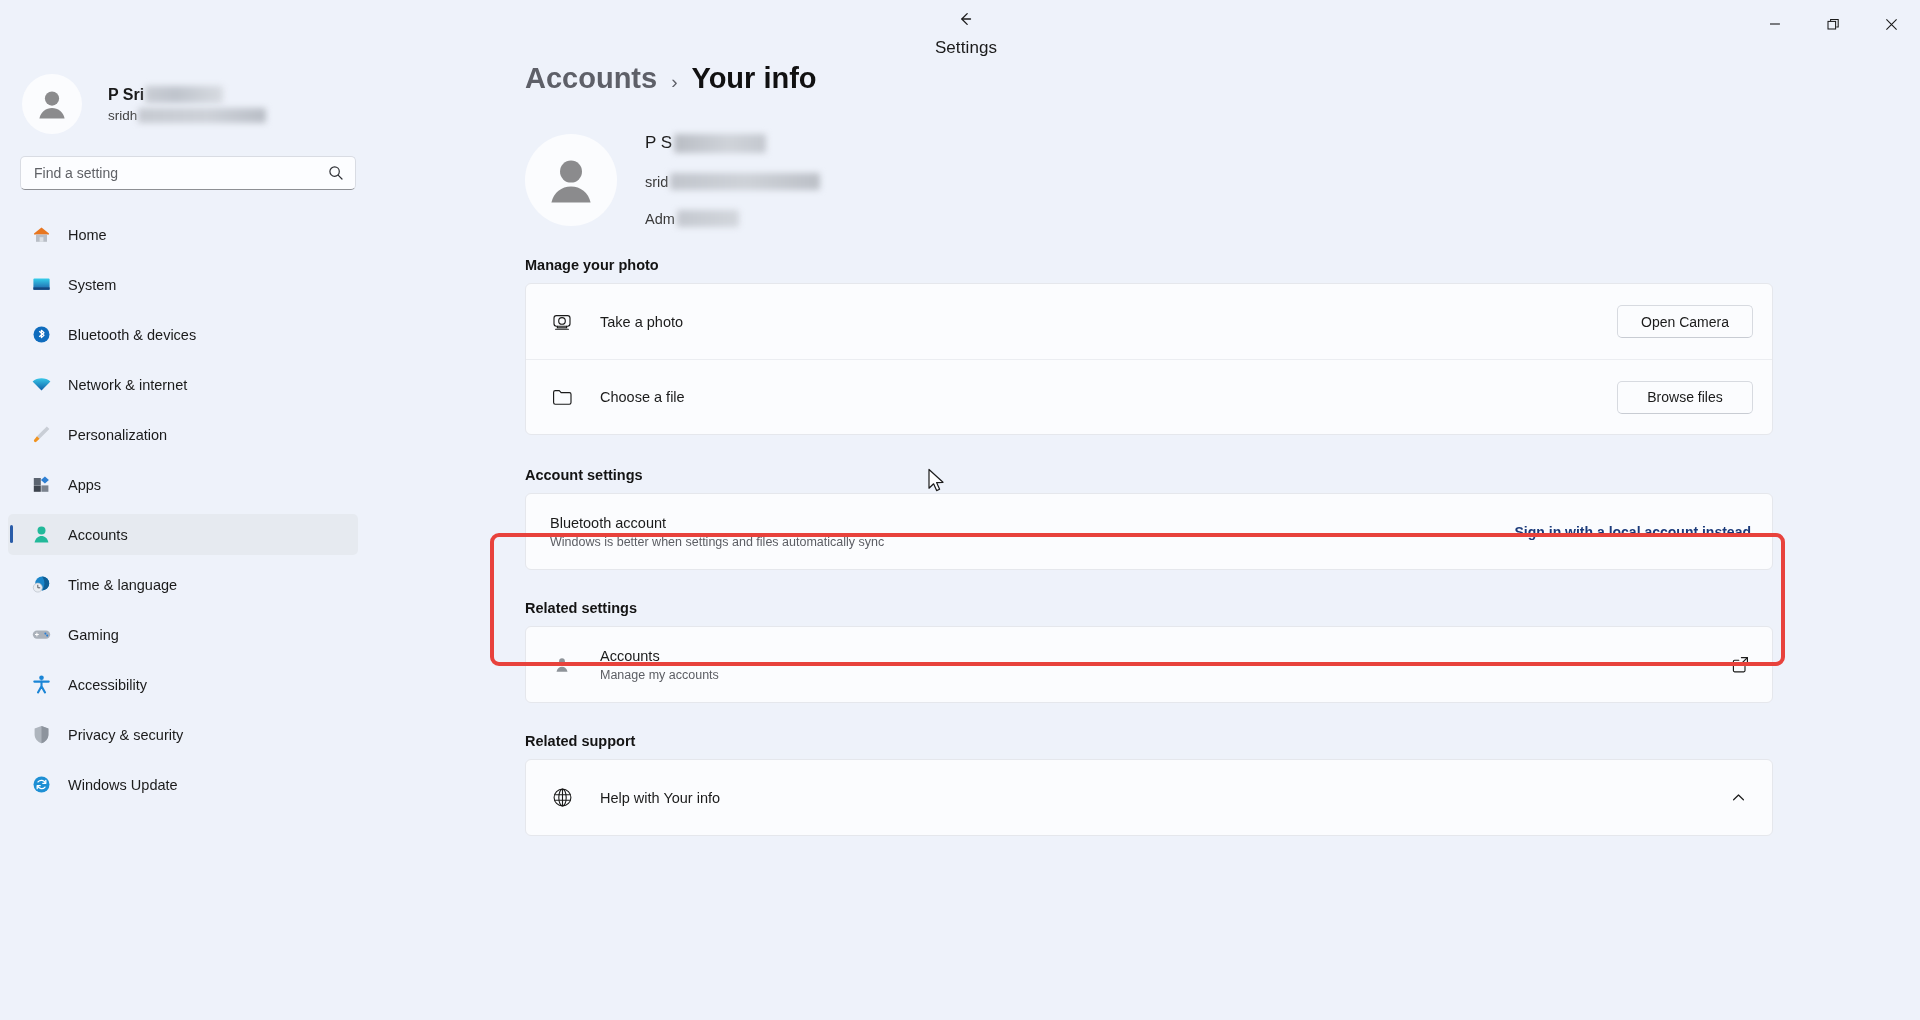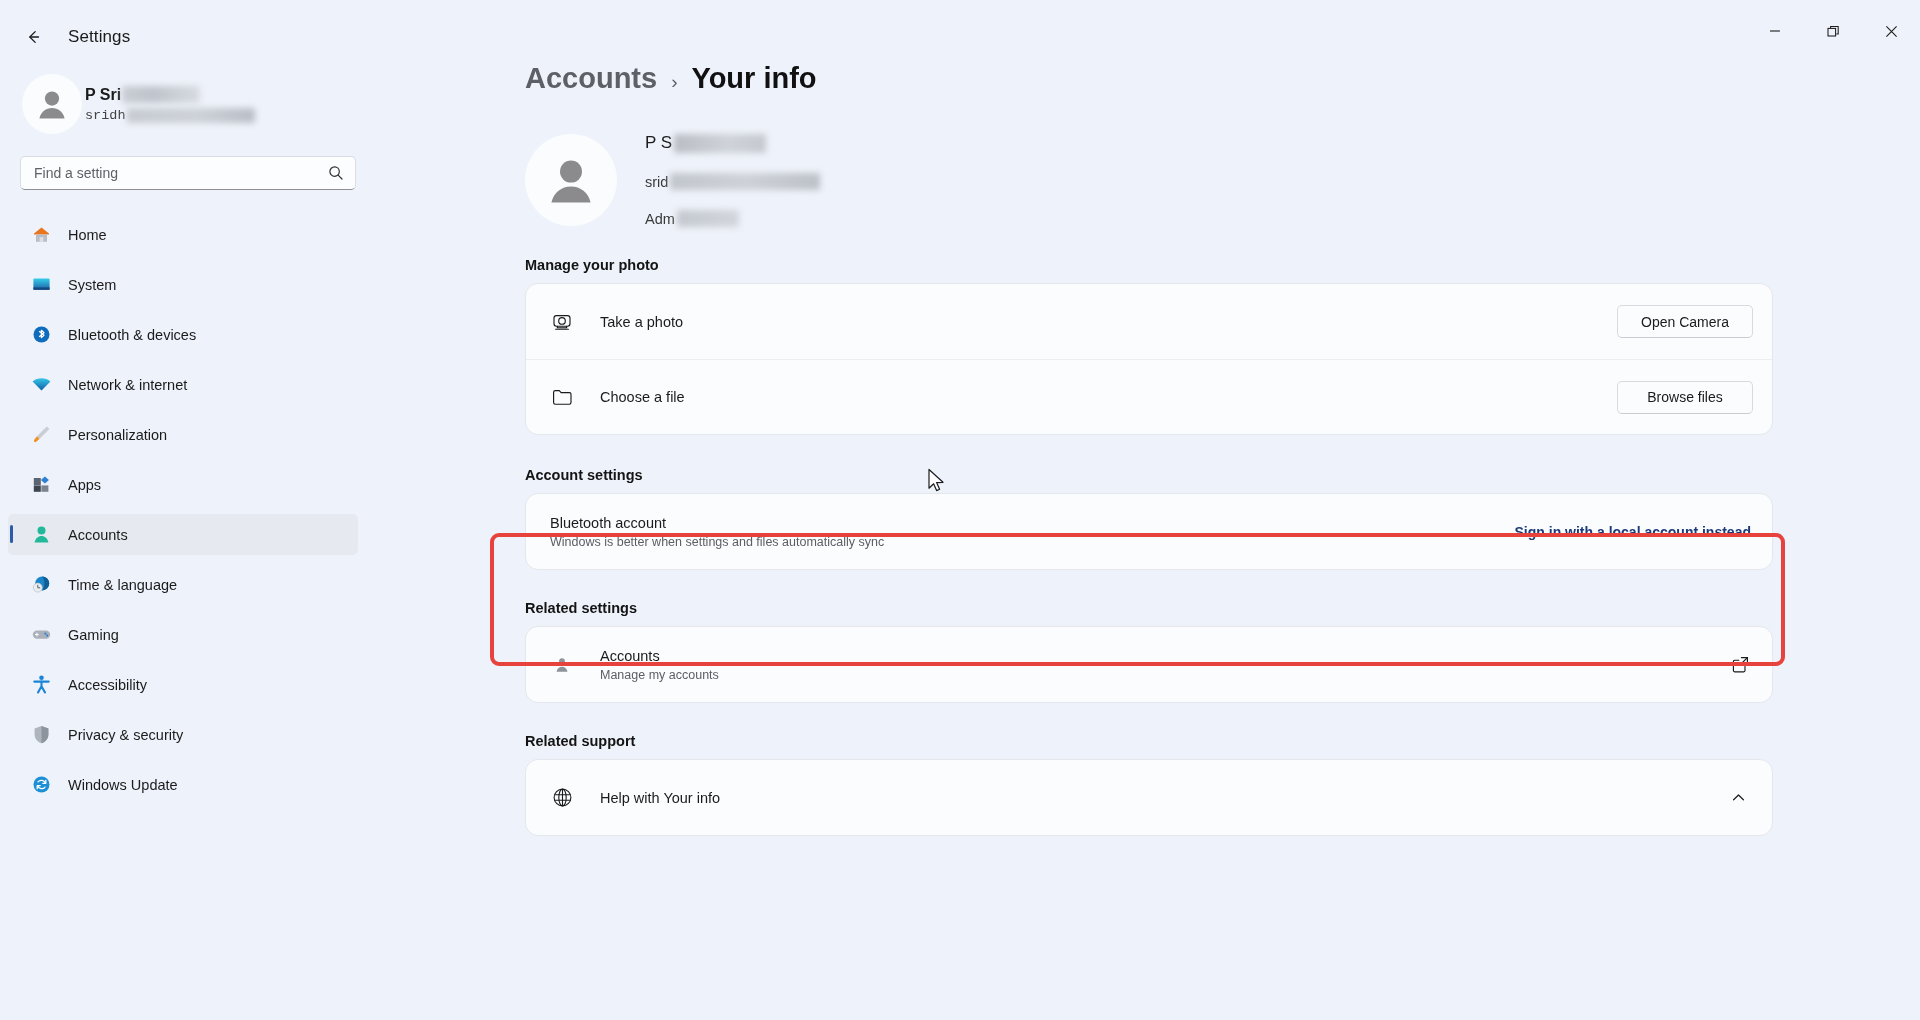--- a/index.html
+++ b/index.html
@@ -6,22 +6,22 @@
   html, body {
     width: 1920px; height: 1020px;
     font-family: "Liberation Sans", sans-serif;
     background: #eef2fa;
     overflow: hidden;
   }
   .app { position: relative; width: 1920px; height: 1020px; background: #eef2fa; }
 
   
   .titlebar {
-    position: absolute; top: 7px; left: 0; width: 1920px; height: 60px;
-    display: flex; align-items: center;
+    position: absolute; top: 0; left: 0; width: 1920px; height: 60px;
+    display: flex; align-items: center; flex-direction: column;
   }
   .back-btn {
     width: 44px; height: 38px; margin-left: 12px;
     display: flex; align-items: center; justify-content: center;
     border-radius: 5px; cursor: pointer;
   }
   .win-title {
     font-size: 17px; color: #1b1b1b; margin-left: 12px; letter-spacing: .1px;
   }
   .win-controls {
@@ -31,31 +31,31 @@
     width: 58px; height: 48px; display: flex; align-items: center; justify-content: center;
     cursor: pointer; color: #1b1b1b;
   }
 
   
   .sidebar {
     position: absolute; left: 0; top: 60px; width: 380px; height: 960px;
     padding: 0;
   }
   .profile {
-    display: flex; align-items: center; gap: 3px; padding: 14px 0 16px 22px;
+    display: flex; align-items: center; gap: 26px; padding: 14px 0 16px 22px;
   }
   .avatar-sm {
     width: 60px; height: 60px; border-radius: 50%;
     background: #fbfcfe; display: flex; align-items: center; justify-content: center;
     flex: none;
   }
   .profile-text { display: flex; flex-direction: column; gap: 4px; min-width: 0; }
   .profile-name-row { display: flex; align-items: center; }
   .profile-name { font-size: 16px; font-weight: bold; color: #1b1b1b; }
-  .profile-mail-row { display: flex; align-items: center; font-family: Liberation Mono, monospace; }
+  .profile-mail-row { display: flex; align-items: center; }
   .profile-mail { font-size: 13.5px; color: #434343; }
   .blur { display:inline-block; border-radius: 2px; }
   .blur-a { width: 78px; height: 17px; background: linear-gradient(90deg,#c9cdd4,#bfc4cc 40%,#d7dbe1); filter: blur(3px); margin-left:1px; }
   .blur-b { width: 128px; height: 15px; background: linear-gradient(90deg,#c6cad1,#cdd1d8 55%,#b9bec6); filter: blur(3px); margin-left:1px; }
 
   .search-wrap { padding: 6px 24px 0 20px; }
   .search-box {
     position: relative; height: 34px; background: #fcfdff;
     border: 1px solid #d9dce3; border-bottom: 1px solid #8d8f94;
     border-radius: 5px; display: flex; align-items: center;
@@ -107,21 +107,21 @@
   .bl1 { width: 92px; height: 19px; background: linear-gradient(90deg,#b9bdc4,#cfd3d9 60%,#c4c8cf); filter: blur(3.4px); border-radius:2px; margin-left:2px; }
   .bl2 { width: 150px; height: 17px; background: linear-gradient(90deg,#c1c5cc,#ced2d8 50%,#bcc0c7); filter: blur(3.4px); border-radius:2px; margin-left:2px; }
   .bl3 { width: 62px; height: 17px; background: linear-gradient(90deg,#c4c8cf,#d2d6dc); filter: blur(3.4px); border-radius:2px; margin-left:2px; }
 
   .section-head {
     font-size: 14.5px; font-weight: bold; color: #141414;
     padding-left: 145px; margin-top: 30px; margin-bottom: 10px;
   }
   .card {
     margin-left: 145px; width: 1248px; background: #fbfcfe;
-    border: 1px solid #e5e7ec; border-radius: 13px; overflow: hidden;
+    border: 1px solid #e5e7ec; border-radius: 6px; overflow: hidden;
   }
   .row {
     display: flex; align-items: center; min-height: 75px;
     padding: 0 19px 0 24px;
   }
   .row + .row { border-top: 1px solid #ebedf1; }
   .row .lead { display: flex; align-items: center; gap: 26px; flex: 1; min-width: 0; }
   .row .rowico { width: 24px; height: 24px; flex: none; display:flex; align-items:center; justify-content:center; color:#1b1b1b; }
   .row .title { font-size: 14.5px; color: #1b1b1b; }
   .row .titlewrap { display: flex; flex-direction: column; gap: 4px; }

